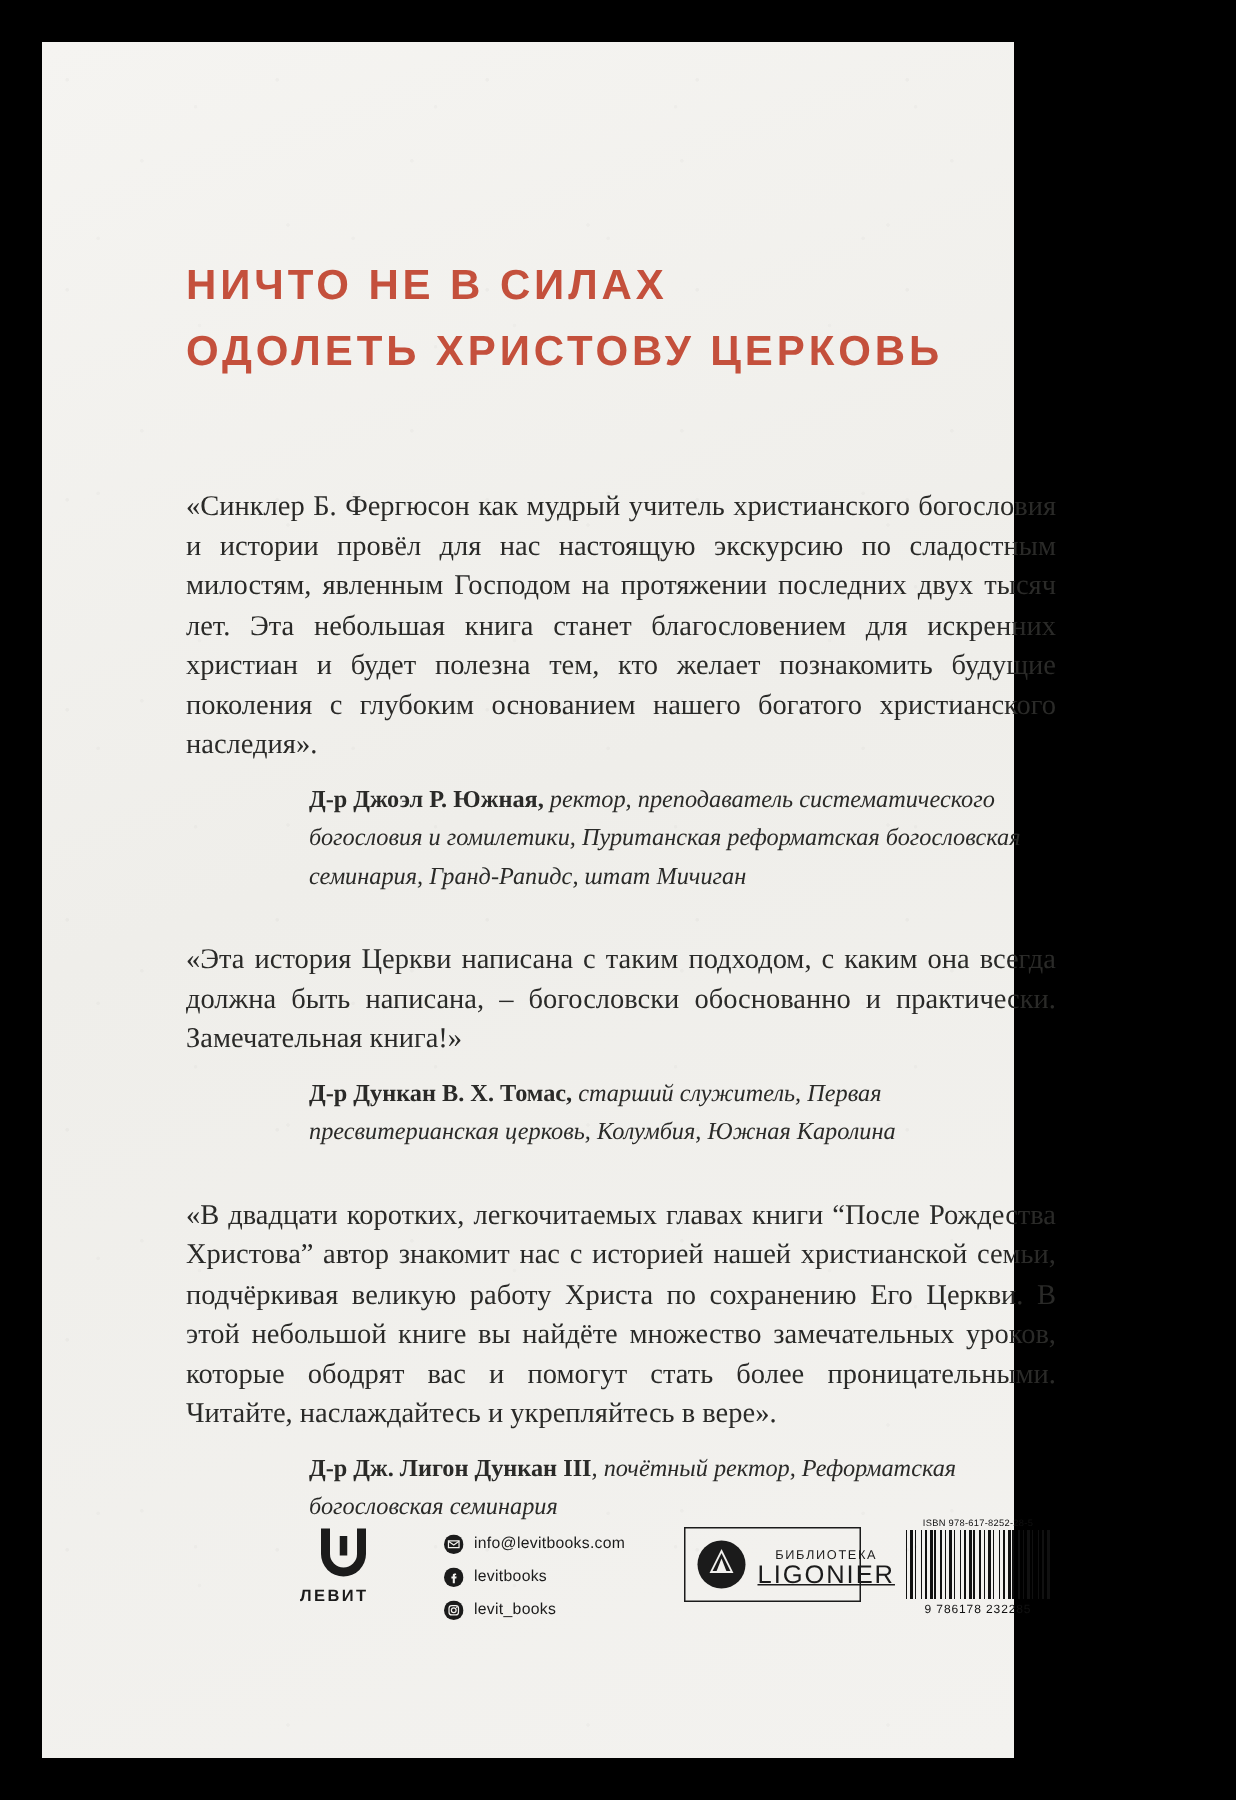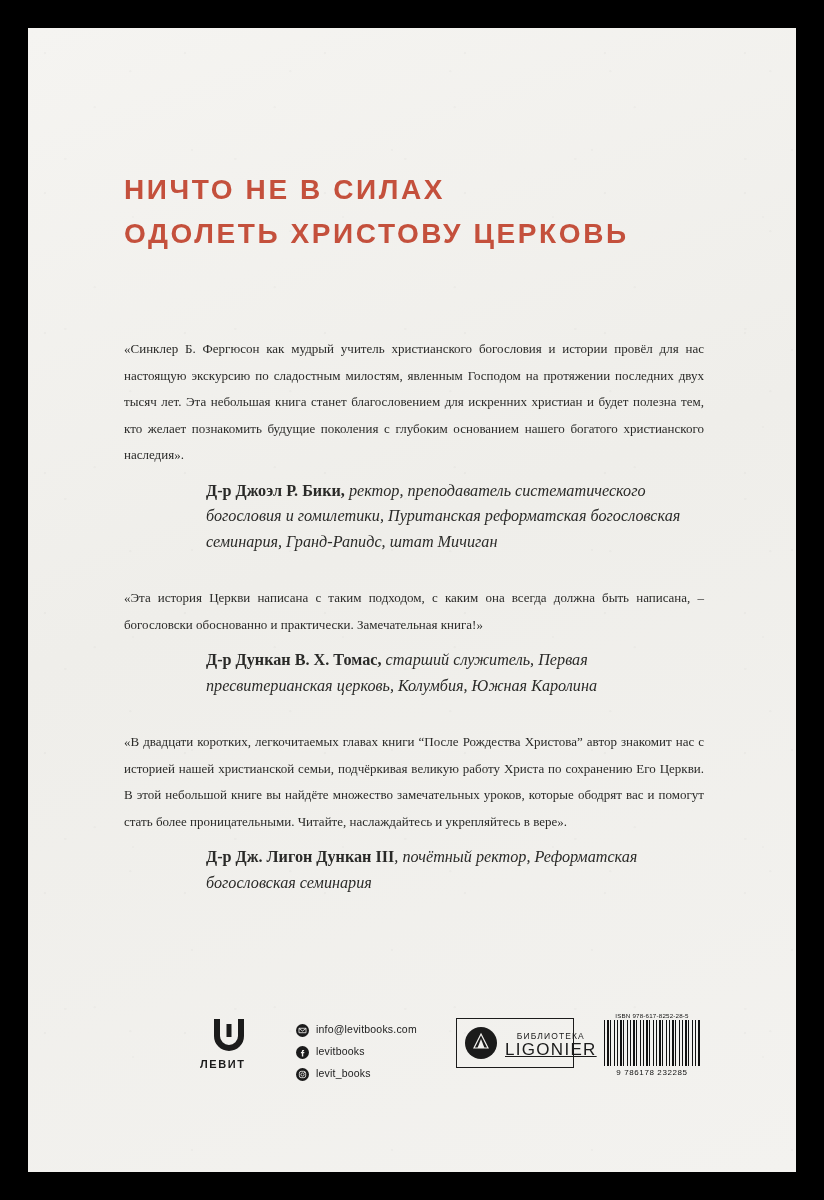--- a/index.html
+++ b/index.html
@@ -10,21 +10,21 @@
   body {
     width: 824px;
     height: 1200px;
     font-family: "Liberation Sans", sans-serif;
     overflow: hidden;
   }
   .page {
     position: absolute;
     left: 28px;
     top: 28px;
-    width: 768px;
+    width: 648px;
     height: 1144px;
     background: #f2f1ee;
     background-image:
       radial-gradient(circle at 12% 18%, rgba(0,0,0,0.022) 0 1px, transparent 1.4px),
       radial-gradient(circle at 37% 44%, rgba(0,0,0,0.018) 0 1px, transparent 1.4px),
       radial-gradient(circle at 64% 27%, rgba(0,0,0,0.02) 0 1px, transparent 1.4px),
       radial-gradient(circle at 82% 61%, rgba(0,0,0,0.018) 0 1px, transparent 1.4px),
       radial-gradient(circle at 22% 77%, rgba(0,0,0,0.02) 0 1px, transparent 1.4px),
       radial-gradient(circle at 50% 90%, rgba(0,0,0,0.015) 0 1px, transparent 1.4px),
       linear-gradient(160deg, #f5f4f1 0%, #efeeea 45%, #f3f2ef 100%);
@@ -49,24 +49,24 @@
   .content {
     position: absolute;
     left: 96px;
     top: 296px;
     width: 580px;
   }
 
   .quote {
     color: #2a2a28;
     font-family: "Liberation Serif", serif;
-    font-size: 13px;
+    font-size: 19px;
     line-height: 26.5px;
     text-align: justify;
-    margin: 12px 0 10px 0;
+    margin: 1px 0 10px 0;
   }
 
   .attrib {
     font-family: "Liberation Serif", serif;
     font-size: 16.2px;
     line-height: 25.5px;
     color: #2a2a28;
     margin: 0 0 30px 0;
     padding-left: 82px;
     text-indent: -0px;
@@ -208,21 +208,21 @@
 
   <div class="headline">
     <span class="line">НИЧТО НЕ В СИЛАХ</span>
     <span class="line">ОДОЛЕТЬ ХРИСТОВУ ЦЕРКОВЬ</span>
   </div>
 
   <div class="content">
 
     <div class="block">
       <p class="quote">«Синклер Б. Фергюсон как мудрый учитель христианского богословия и истории провёл для нас настоящую экскурсию по сладостным милостям, явленным Господом на протяжении последних двух тысяч лет. Эта небольшая книга станет благословением для искренних христиан и будет полезна тем, кто желает познакомить будущие поколения с глубоким основанием нашего богатого христианского наследия».</p>
-      <p class="attrib"><span class="name">Д-р Джоэл Р. Бики,</span> <span>ректор, преподаватель систематического богословия и гомилетики, Пуританская реформатская богословская семинария, Гранд-Рапидс, штат Мичиган</span></p>
+      <p class="attrib"><span class="name">Д-р Джоэл Р. Южная,</span> <span>ректор, преподаватель систематического богословия и гомилетики, Пуританская реформатская богословская семинария, Гранд-Рапидс, штат Мичиган</span></p>
     </div>
 
     <div class="block">
       <p class="quote">«Эта история Церкви написана с таким подходом, с каким она всегда должна быть написана, – богословски обоснованно и практически. Замечательная книга!»</p>
       <p class="attrib"><span class="name">Д-р Дункан В. Х. Томас,</span> <span>старший служитель, Первая пресвитерианская церковь, Колумбия, Южная Каролина</span></p>
     </div>
 
     <div class="block">
       <p class="quote">«В двадцати коротких, легкочитаемых главах книги “После Рождества Христова” автор знакомит нас с историей нашей христианской семьи, подчёркивая великую работу Христа по сохранению Его Церкви. В этой небольшой книге вы найдёте множество замечательных уроков, которые ободрят вас и помогут стать более проницательными. Читайте, наслаждайтесь и укрепляйтесь в вере».</p>
       <p class="attrib"><span class="name">Д-р Дж. Лигон Дункан III</span><span>, почётный ректор, Реформатская богословская семинария</span></p>

